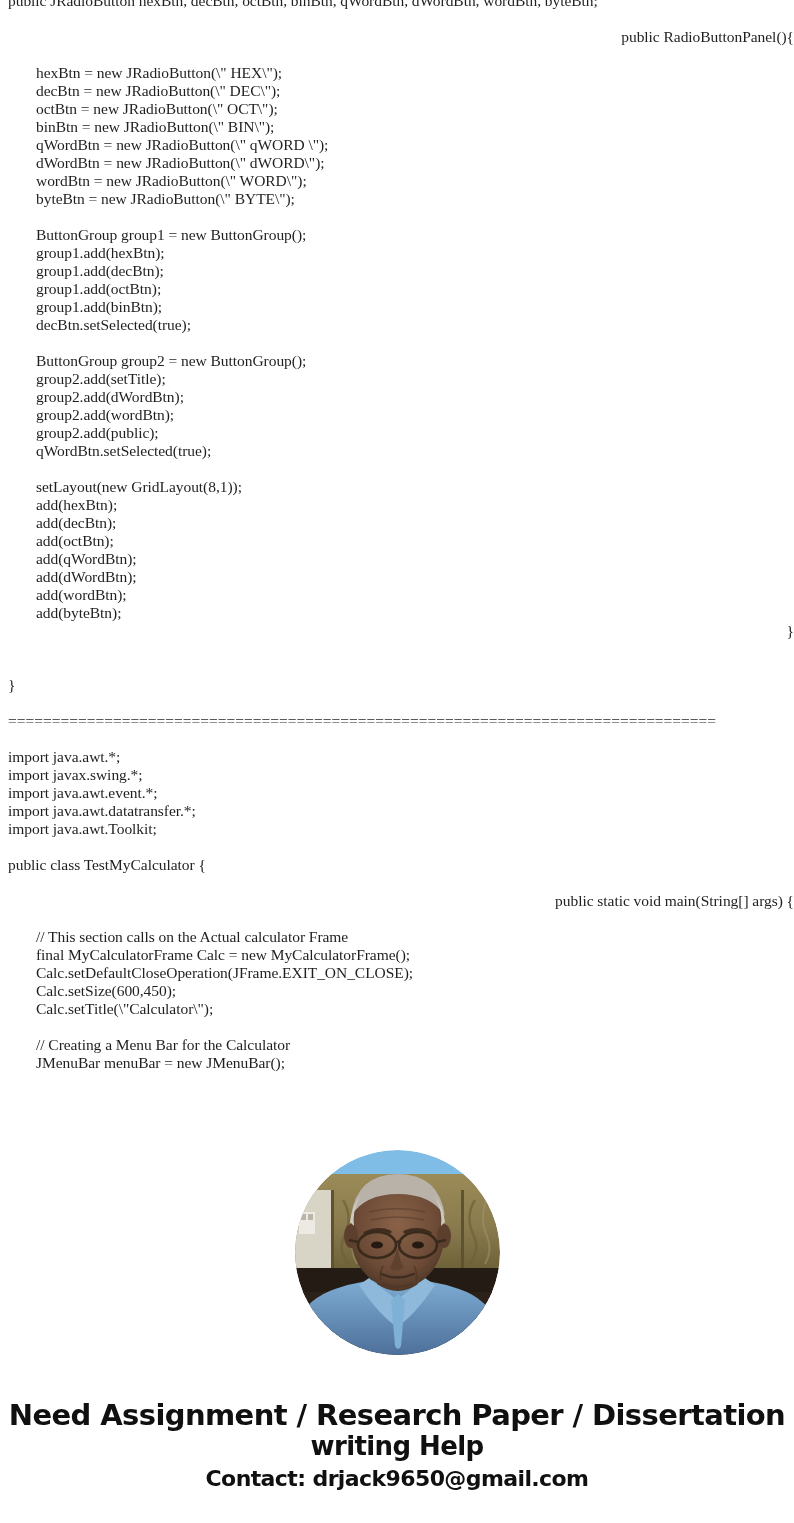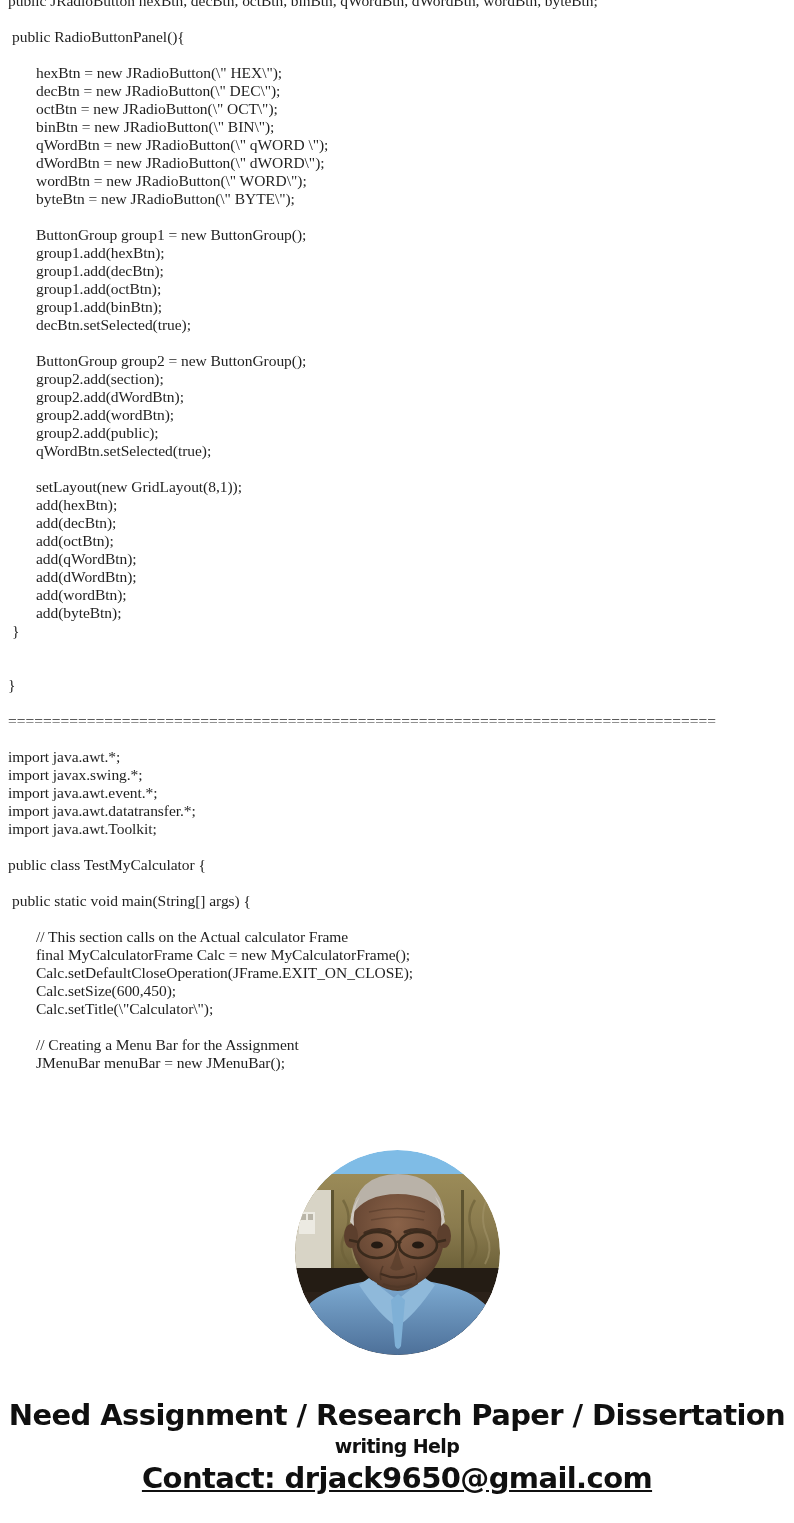--- a/index.html
+++ b/index.html
@@ -31,21 +31,21 @@
     height: 18px;
     white-space: pre;
     color: #1f1f1f;
     padding-left: 8px;
     letter-spacing: -0.05px;
   }
   .code-line.blank {
     color: transparent;
   }
   .ind0 { padding-left: 8px; }
-  .ind1 { padding-left: 12px; }
+  .ind1 { padding-left: 12px; text-align: right; }
   .ind2 { padding-left: 36px; }
 
   
   .sep-line {
     font-family: "Liberation Serif", "DejaVu Serif", serif;
     font-size: 15.5px;
     line-height: 18px;
     height: 18px;
     padding-left: 8px;
     white-space: pre;
@@ -83,30 +83,29 @@
     font-weight: bold;
     color: #101010;
   }
   .promo-line-1 {
     font-size: 29px;
     line-height: 31px;
     letter-spacing: -0.6px;
     white-space: nowrap;
   }
   .promo-line-2 {
-    font-size: 19px;
+    font-size: 26px;
     line-height: 31px;
     letter-spacing: -0.6px;
   }
   .promo-line-3 {
-    font-size: 29px;
+    font-size: 22px;
     line-height: 31px;
     letter-spacing: -0.6px;
     padding-top: 1px;
-    text-decoration: underline;
   }
 </style>
 </head>
 <body>
 
 <div id="code-block">
     <div class="code-line ind0">public JRadioButton hexBtn, decBtn, octBtn, binBtn, qWordBtn, dWordBtn, wordBtn, byteBtn;</div>
     <div class="code-line ind0 blank">&nbsp;</div>
     <div class="code-line ind1">public RadioButtonPanel(){</div>
     <div class="code-line ind0 blank">&nbsp;</div>
@@ -120,21 +119,21 @@
     <div class="code-line ind2">byteBtn = new JRadioButton(\" BYTE\");</div>
     <div class="code-line ind0 blank">&nbsp;</div>
     <div class="code-line ind2">ButtonGroup group1 = new ButtonGroup();</div>
     <div class="code-line ind2">group1.add(hexBtn);</div>
     <div class="code-line ind2">group1.add(decBtn);</div>
     <div class="code-line ind2">group1.add(octBtn);</div>
     <div class="code-line ind2">group1.add(binBtn);</div>
     <div class="code-line ind2">decBtn.setSelected(true);</div>
     <div class="code-line ind0 blank">&nbsp;</div>
     <div class="code-line ind2">ButtonGroup group2 = new ButtonGroup();</div>
-    <div class="code-line ind2">group2.add(section);</div>
+    <div class="code-line ind2">group2.add(setTitle);</div>
     <div class="code-line ind2">group2.add(dWordBtn);</div>
     <div class="code-line ind2">group2.add(wordBtn);</div>
     <div class="code-line ind2">group2.add(public);</div>
     <div class="code-line ind2">qWordBtn.setSelected(true);</div>
     <div class="code-line ind0 blank">&nbsp;</div>
     <div class="code-line ind2">setLayout(new GridLayout(8,1));</div>
     <div class="code-line ind2">add(hexBtn);</div>
     <div class="code-line ind2">add(decBtn);</div>
     <div class="code-line ind2">add(octBtn);</div>
     <div class="code-line ind2">add(qWordBtn);</div>
@@ -157,21 +156,21 @@
     <div class="code-line ind0">public class TestMyCalculator {</div>
     <div class="code-line ind0 blank">&nbsp;</div>
     <div class="code-line ind1">public static void main(String[] args) {</div>
     <div class="code-line ind0 blank">&nbsp;</div>
     <div class="code-line ind2">// This section calls on the Actual calculator Frame</div>
     <div class="code-line ind2">final MyCalculatorFrame Calc = new MyCalculatorFrame();</div>
     <div class="code-line ind2">Calc.setDefaultCloseOperation(JFrame.EXIT_ON_CLOSE);</div>
     <div class="code-line ind2">Calc.setSize(600,450);</div>
     <div class="code-line ind2">Calc.setTitle(\"Calculator\");</div>
     <div class="code-line ind0 blank">&nbsp;</div>
-    <div class="code-line ind2">// Creating a Menu Bar for the Assignment</div>
+    <div class="code-line ind2">// Creating a Menu Bar for the Calculator</div>
     <div class="code-line ind2">JMenuBar menuBar = new JMenuBar();</div>
   </div>
 
 <div id="portrait-wrap">
   <div id="portrait">
     <svg width="205" height="205" viewBox="0 0 205 205">
       <defs>
         <clipPath id="circClip">
             <circle cx="102.5" cy="102.5" r="102.5"></circle>
           </clipPath>

